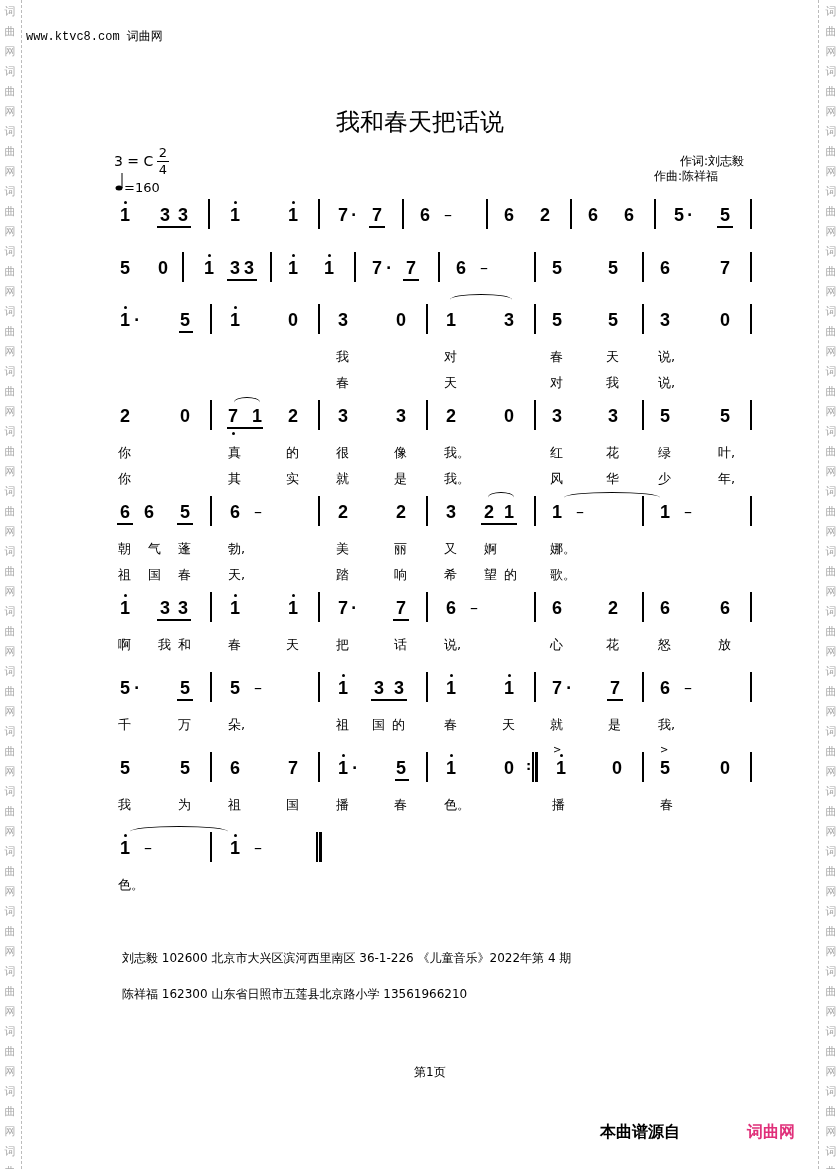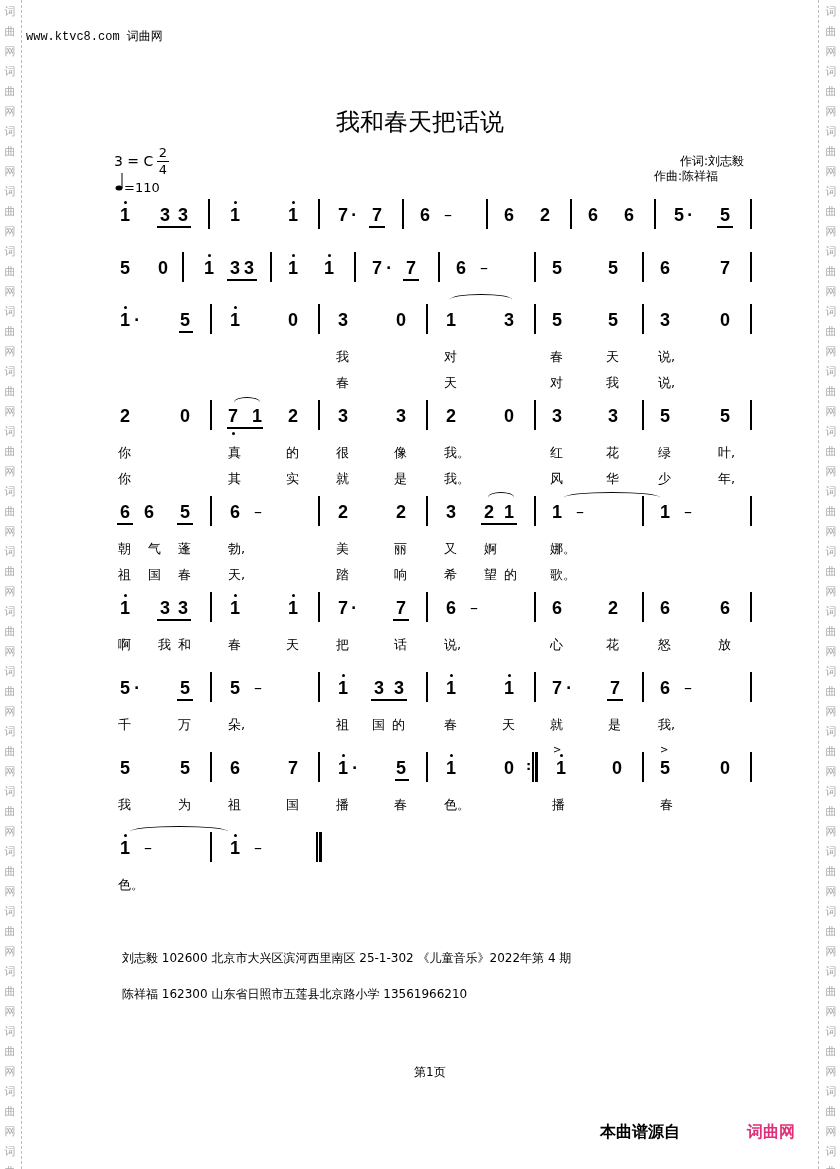--- a/index.html
+++ b/index.html
@@ -163,21 +163,21 @@
 
 <div class="abs key">3 = C</div>
 <div class="abs frac">
   <div>2</div>
   <div class="bar">4</div>
 </div>
 <svg class="notehead" viewBox="0 0 10 20">
   <line x1="8" y1="1" x2="8" y2="16" stroke="#000" stroke-width="1"></line>
   <ellipse cx="5" cy="16" rx="3.5" ry="2.5" fill="#000"></ellipse>
 </svg>
-<div class="abs tempo">=110</div>
+<div class="abs tempo">=160</div>
 
 <div class="abs credit" style="left:654px;top:153px;margin-left:26px;">作词:刘志毅</div>
 <div class="abs credit" style="left:654px;top:168px;">作曲:陈祥福</div>
 
 <div id="score">
     <div class="n hi" style="left: 118px; top: 205px;">1</div>
     <div class="n" style="left: 158px; top: 205px;">3</div>
     <div class="n" style="left: 176px; top: 205px;">3</div>
     <div class="n hi" style="left: 228px; top: 205px;">1</div>
     <div class="n hi" style="left: 286px; top: 205px;">1</div>
@@ -450,17 +450,17 @@
     <div class="ly" style="left: 228px; top: 797px;">祖</div>
     <div class="ly" style="left: 286px; top: 797px;">国</div>
     <div class="ly" style="left: 336px; top: 797px;">播</div>
     <div class="ly" style="left: 394px; top: 797px;">春</div>
     <div class="ly" style="left: 444px; top: 797px;">色。</div>
     <div class="ly" style="left: 552px; top: 797px;">播</div>
     <div class="ly" style="left: 660px; top: 797px;">春</div>
     <div class="ly" style="left: 118px; top: 877px;">色。</div>
   </div>
 
-<div class="abs foot" style="left:122px;top:950px;">刘志毅  102600  北京市大兴区滨河西里南区  25-1-302   《儿童音乐》2022年第 4 期</div>
+<div class="abs foot" style="left:122px;top:950px;">刘志毅  102600  北京市大兴区滨河西里南区  36-1-226   《儿童音乐》2022年第 4 期</div>
 <div class="abs foot" style="left:122px;top:986px;">陈祥福  162300  山东省日照市五莲县北京路小学   13561966210</div>
 <div class="abs foot" style="left:414px;top:1064px;">第1页</div>
 <div class="abs brand1" style="left:600px;top:1122px;">本曲谱源自</div>
 <div class="abs brand2" style="left:747px;top:1122px;">词曲网</div>
 
 </body></html>

